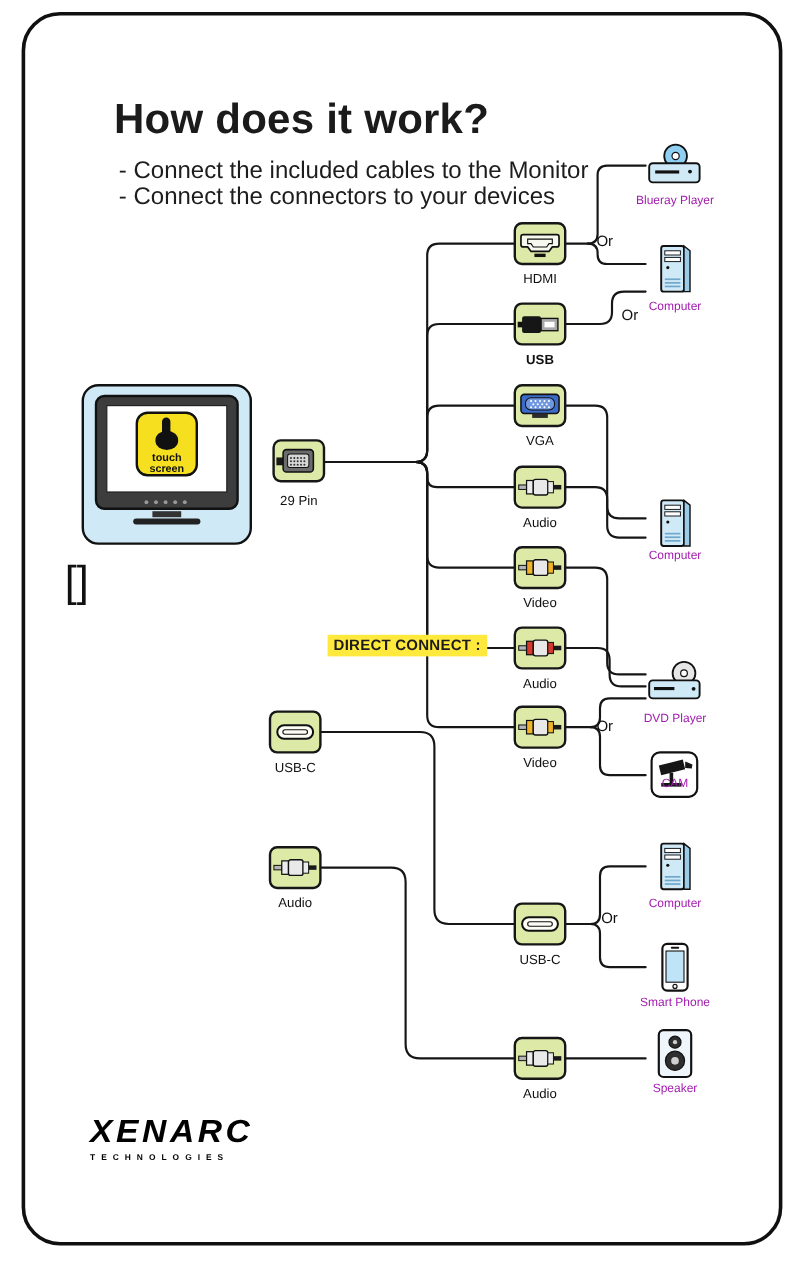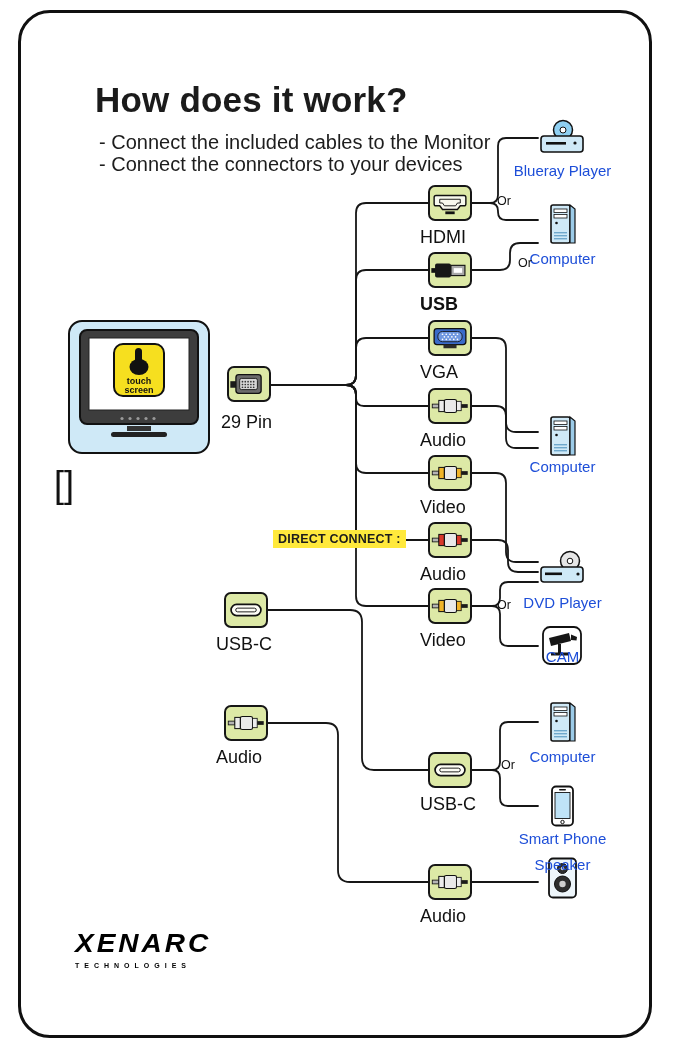--- a/index.html
+++ b/index.html
@@ -5,23 +5,23 @@
   * { margin:0; padding:0; box-sizing:border-box; }
   html,body { background:#ffffff; }
   body { font-family:"Liberation Sans", sans-serif; color:#111; }
   .stage { position:relative; width:673px; height:1054px; background:#fff; overflow:hidden; }
   .abs { position:absolute; }
   .card { left:18px; top:10px; width:634px; height:1028px; border:3px solid #101010; border-radius:32px; background:#fff; }
   .title { left:95px; top:80px; font-size:35px; font-weight:600; color:#1b1b1b; letter-spacing:0.2px; }
   .bullets { left:99px; top:131px; font-size:20px; line-height:22px; color:#1d1d1d; }
   .lines-svg { left:0; top:0; }
   .green-box { width:44px; height:36px; background:#dde9a6; border:2px solid #161616; border-radius:7px; display:flex; align-items:center; justify-content:center; }
-  .node-label { font-size:18px; text-align:left; color:#111; }
+  .node-label { font-size:11px; text-align:center; color:#111; }
   .dev { width:48px; height:44px; }
-  .dev-label { font-size:15px; text-align:center; color:#1d4ed8; }
+  .dev-label { font-size:10px; text-align:center; color:#a21caf; }
   .or { font-size:12.5px; color:#111; }
   .dc { background:#ffe93c; color:#1c1c1c; font-size:12.5px; font-weight:bold; letter-spacing:0.2px; padding:2px 5px; }
   .monitor-wrap { left:68px; top:320px; width:142px; height:134px; background:#cfe9f7; border:2px solid #111; border-radius:14px; }
   .series { left:54px; top:466px; width:164px; height:38px; display:flex; align-items:center; }
   .bracket { font-size:36px; font-weight:500; line-height:32px; }
   .series-box { flex:1; height:25px; margin:0 4px; background:#d9effa; display:flex; align-items:center; justify-content:center; font-size:16px; color:#101010; }
   .logo { left:75px; top:928px; }
   .logo-brand { font-size:28px; font-weight:800; font-style:italic; letter-spacing:3px; color:#000; transform:scaleY(0.95); transform-origin:left top; }
   .logo-sub { font-size:7px; font-weight:600; letter-spacing:5px; color:#000; margin-top:2px; }
 </style>
@@ -335,21 +335,21 @@
 
   <div class="abs dev" style="left:538px;top:856px;">
     <svg viewBox="0 0 48 44" width="48" height="44">
       <rect x="11" y="2.5" width="27" height="39" rx="4" fill="#eef6fb" stroke="#111" stroke-width="1.8"></rect>
       <circle cx="24.5" cy="12.5" r="5" fill="#2e2e2e" stroke="#111" stroke-width="1"></circle>
       <circle cx="24.5" cy="12.5" r="1.8" fill="#cfcfcf"></circle>
       <circle cx="24.5" cy="28" r="8" fill="#2e2e2e" stroke="#111" stroke-width="1"></circle>
       <circle cx="24.5" cy="28" r="3.2" fill="#cfcfcf"></circle>
     </svg>
   </div>
-  <div class="abs dev-label" style="left:505px;top:856px;width:115px;">Speaker</div>
+  <div class="abs dev-label" style="left:505px;top:902px;width:115px;">Speaker</div>
 
   <div class="abs or" style="left:497px;top:194px;">Or</div>
   <div class="abs or" style="left:518px;top:256px;">Or</div>
   <div class="abs or" style="left:497px;top:598px;">Or</div>
   <div class="abs or" style="left:501px;top:758px;">Or</div>
 
   <div class="abs logo">
     <div class="logo-brand">XENARC</div>
     <div class="logo-sub">TECHNOLOGIES</div>
   </div>

